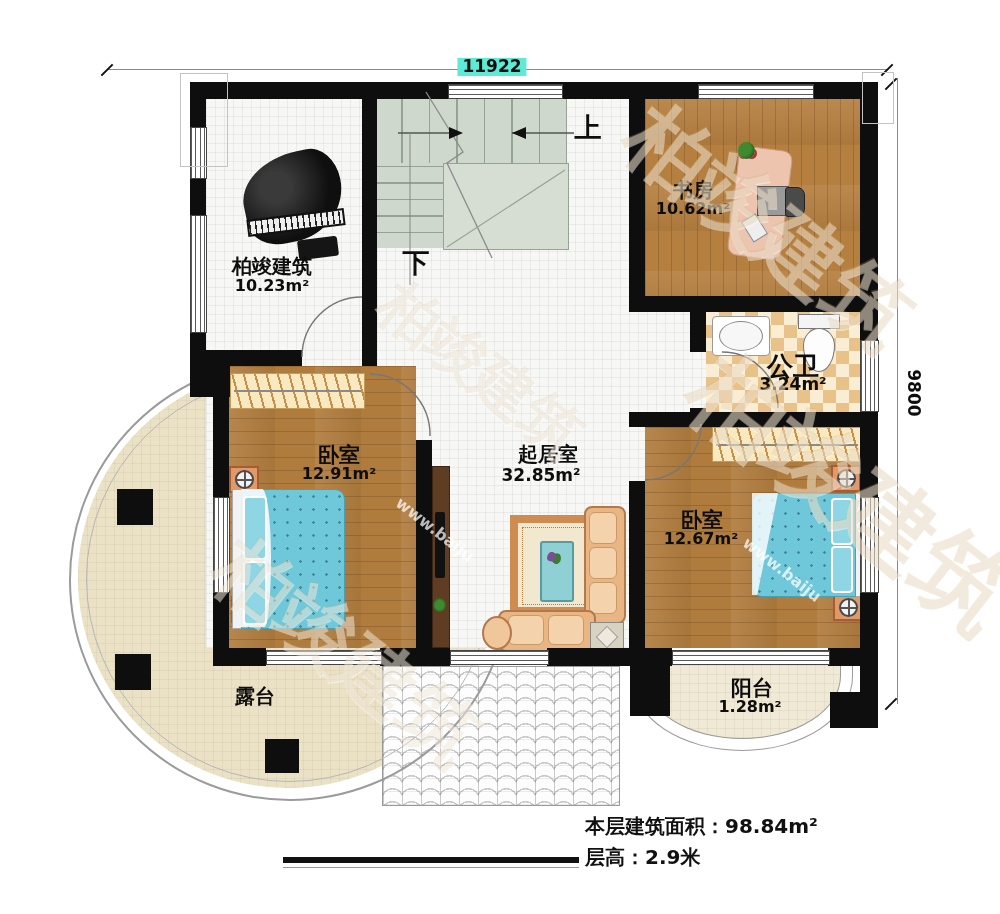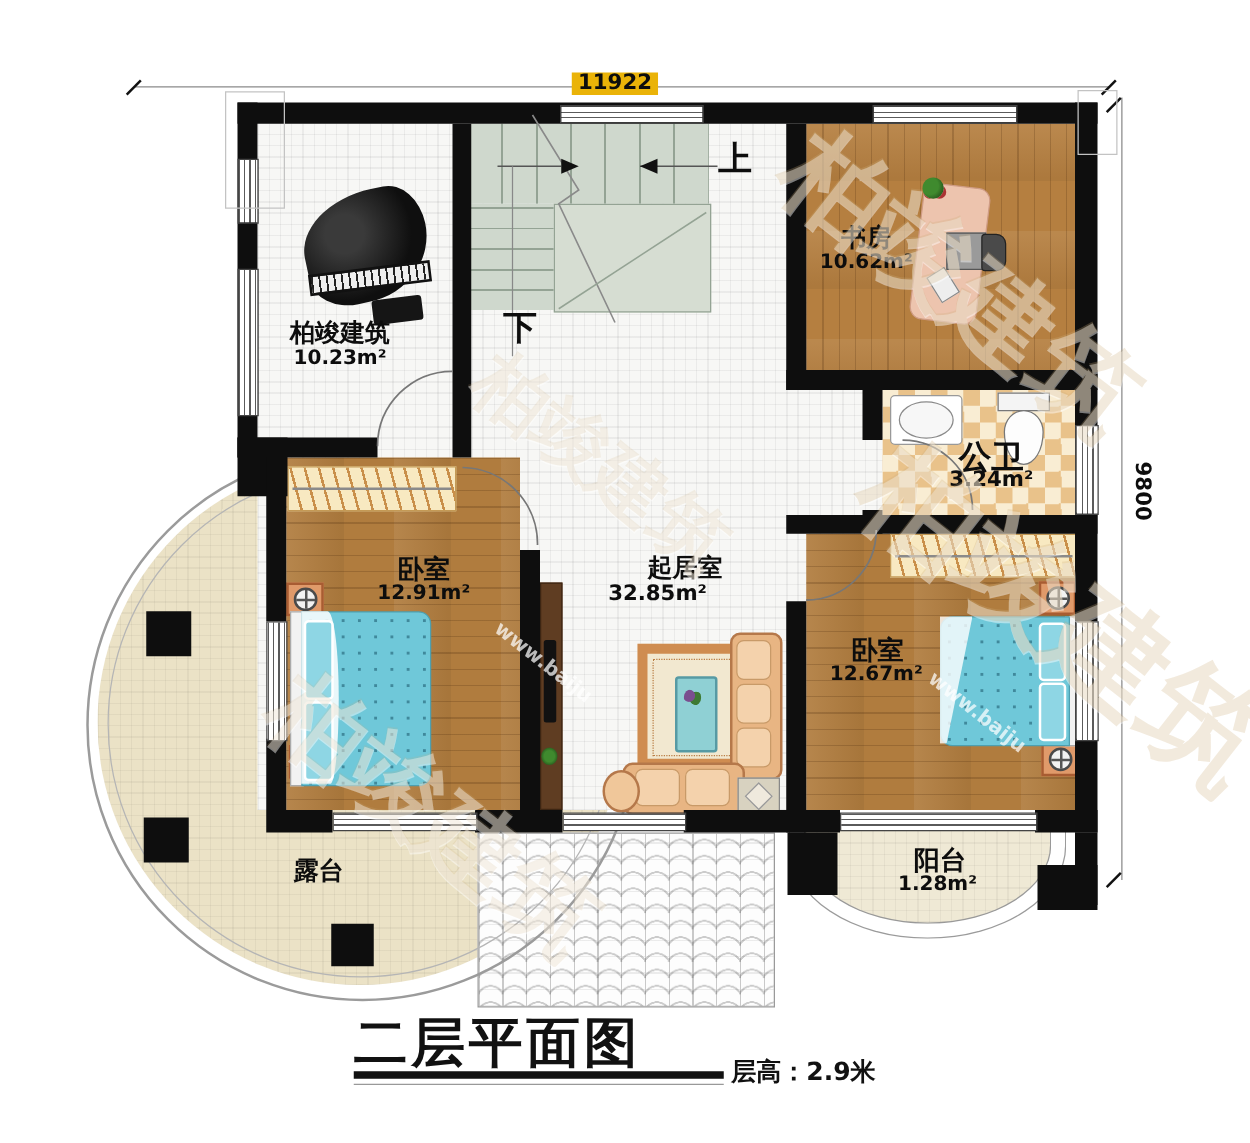--- a/index.html
+++ b/index.html
@@ -203,46 +203,46 @@
 
   <div class="lbl" style="left:272px;top:256px;font-size:20px;">柏竣建筑</div>
   <div class="lbl" style="left:272px;top:278px;font-size:16px;">10.23m²</div>
   <div class="lbl" style="left:693px;top:180px;font-size:20px;">书房</div>
   <div class="lbl" style="left:693px;top:201px;font-size:16px;">10.62m²</div>
   <div class="lbl" style="left:793px;top:353px;font-size:26px;">公卫</div>
   <div class="lbl" style="left:793px;top:376px;font-size:17px;">3.24m²</div>
   <div class="lbl" style="left:339px;top:444px;font-size:21px;">卧室</div>
   <div class="lbl" style="left:339px;top:466px;font-size:16px;">12.91m²</div>
   <div class="lbl" style="left:548px;top:444px;font-size:20px;">起居室</div>
-  <div class="lbl" style="left:526px;top:467px;font-size:17px;">32.85m²</div>
+  <div class="lbl" style="left:541px;top:467px;font-size:17px;">32.85m²</div>
   <div class="lbl" style="left:702px;top:509px;font-size:21px;">卧室</div>
   <div class="lbl" style="left:701px;top:531px;font-size:16px;">12.67m²</div>
   <div class="lbl" style="left:255px;top:686px;font-size:20px;">露台</div>
   <div class="lbl" style="left:752px;top:677px;font-size:21px;">阳台</div>
   <div class="lbl" style="left:750px;top:699px;font-size:16px;">1.28m²</div>
   <div class="lbl" style="left:588px;top:114px;font-size:27px;">上</div>
   <div class="lbl" style="left:416px;top:249px;font-size:27px;">下</div>
 
   <div class="abs" style="left:108px;top:69px;width:780px;height:1px;background:#8a8a8a;"></div>
   <div class="abs" style="left:106px;top:62px;width:2px;height:16px;background:#111;transform:rotate(45deg);"></div>
   <div class="abs" style="left:886px;top:62px;width:2px;height:16px;background:#111;transform:rotate(45deg);"></div>
-  <div class="lbl" style="left:492px;top:58px;font-size:17px;background:#eab308;padding:0 5px;">11922</div>
+  <div class="lbl" style="left:492px;top:58px;font-size:17px;background:#5eead4;padding:0 5px;">11922</div>
   <div class="abs" style="left:897px;top:78px;width:1px;height:626px;background:#8a8a8a;"></div>
   <div class="abs" style="left:890px;top:76px;width:2px;height:16px;background:#111;transform:rotate(45deg);"></div>
   <div class="abs" style="left:890px;top:696px;width:2px;height:16px;background:#111;transform:rotate(45deg);"></div>
   <div class="lbl" style="left:884px;top:384px;font-size:17px;background:#fff;padding:0 5px;transform:rotate(90deg);">9800</div>
 
   <div class="abs" style="left:180px;top:73px;width:46px;height:92px;border:1px solid #c3c3c3;"></div>
   <div class="abs" style="left:862px;top:72px;width:30px;height:50px;border:1px solid #c3c3c3;"></div>
 
   <div class="wm" style="left:600px;top:170px;font-size:84px;transform:rotate(38deg);">柏竣建筑</div>
   <div class="wm" style="left:660px;top:430px;font-size:95px;transform:rotate(38deg);">柏竣建筑</div>
   <div class="wm" style="left:190px;top:600px;font-size:78px;transform:rotate(38deg);color:rgba(205,175,125,0.16);">柏竣建筑</div>
   <div class="wm" style="left:360px;top:330px;font-size:60px;transform:rotate(38deg);color:rgba(205,175,125,0.16);">柏竣建筑</div>
   <div class="wmu" style="left:388px;top:520px;font-size:16px;transform:rotate(38deg);">www.baiju</div>
   <div class="wmu" style="left:735px;top:560px;font-size:16px;transform:rotate(38deg);">www.baiju</div>
 
-  <div class="abs" style="left:283px;top:806px;font-size:43px;font-weight:bold;color:#111;letter-spacing:3px;">二层平面图</div>
   <div class="abs" style="left:283px;top:857px;width:296px;height:6px;background:#111;"></div>
   <div class="abs" style="left:283px;top:867px;width:296px;height:1px;background:#999;"></div>
+  <div class="abs" style="left:585px;top:813px;font-size:20px;font-weight:bold;color:#111;">本层建筑面积：98.84m²</div>
   <div class="abs" style="left:585px;top:844px;font-size:20px;font-weight:bold;color:#111;">层高：2.9米</div>
 
 </div>
 
 </body></html>

